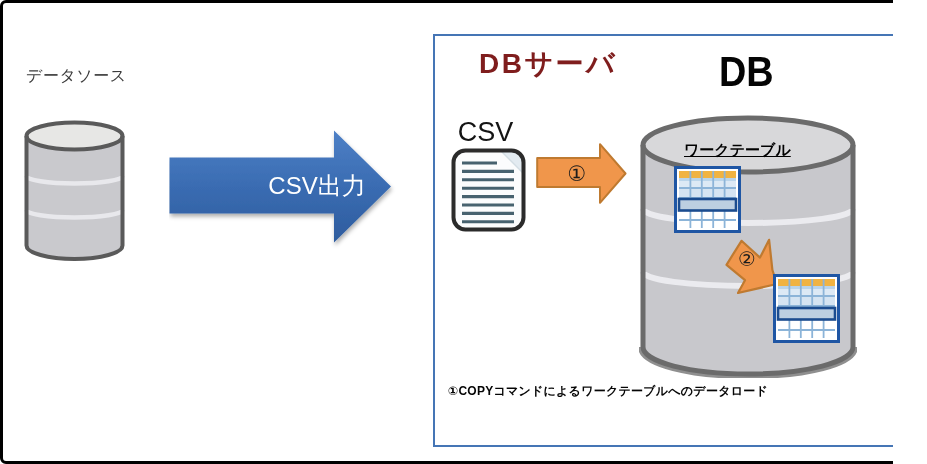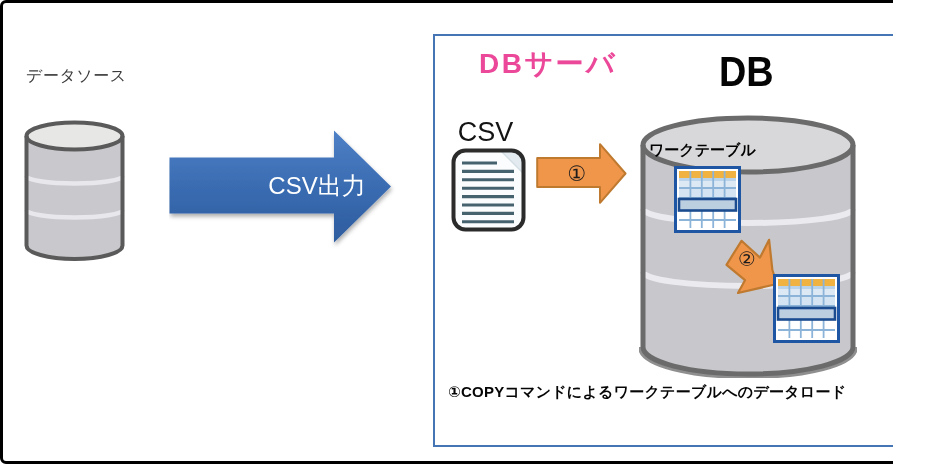--- a/index.html
+++ b/index.html
@@ -28,21 +28,21 @@
     left: 169px; top: 157px; width: 200px; height: 57px;
     display: flex; align-items: center; justify-content: center;
     color: #ffffff; font-size: 24px; margin-left: 48px;
   }
   #server-box {
     left: 433px; top: 34px; width: 476px; height: 413px;
     border: 2px solid #4575b5;
   }
   #label-dbserver {
     left: 479px; top: 50px;
-    font-size: 28px; font-weight: bold; color: #ec4899;
+    font-size: 28px; font-weight: bold; color: #7f1d1d;
     letter-spacing: 2.5px;
     line-height: 28px;
   }
   #label-db {
     left: 719px; top: 50px;
     font-size: 43px; font-weight: bold; color: #050505;
     line-height: 43px;
     transform: scaleX(0.88);
     transform-origin: left top;
   }
@@ -50,31 +50,31 @@
     left: 448px; top: 117px; width: 75px;
     text-align: center;
     font-size: 27px; color: #141414;
   }
   #step1-badge {
     left: 536px; top: 158px; width: 82px; height: 31px;
     display: flex; align-items: center; justify-content: center;
     font-size: 21px; color: #1c1c1c;
   }
   #label-worktable {
-    left: 649px; top: 141px;
-    font-size: 15px; font-weight: bold; color: #000000;
+    left: 684px; top: 141px;
+    font-size: 15px; font-weight: bold; color: #000000; text-decoration: underline;
   }
   #step2-badge {
     left: 732px; top: 245px; width: 30px; height: 27px;
     display: flex; align-items: center; justify-content: center;
     font-size: 20px; color: #1c1c1c;
   }
   #notes {
     left: 448px; top: 381px; width: 452px;
-    font-size: 15px; font-weight: bold; color: #050505;
+    font-size: 12px; font-weight: bold; color: #050505;
     line-height: 21.5px;
     letter-spacing: 0.25px;
     white-space: nowrap;
   }
 </style>
 </head>
 <body>
 
 <div id="stage">
 

